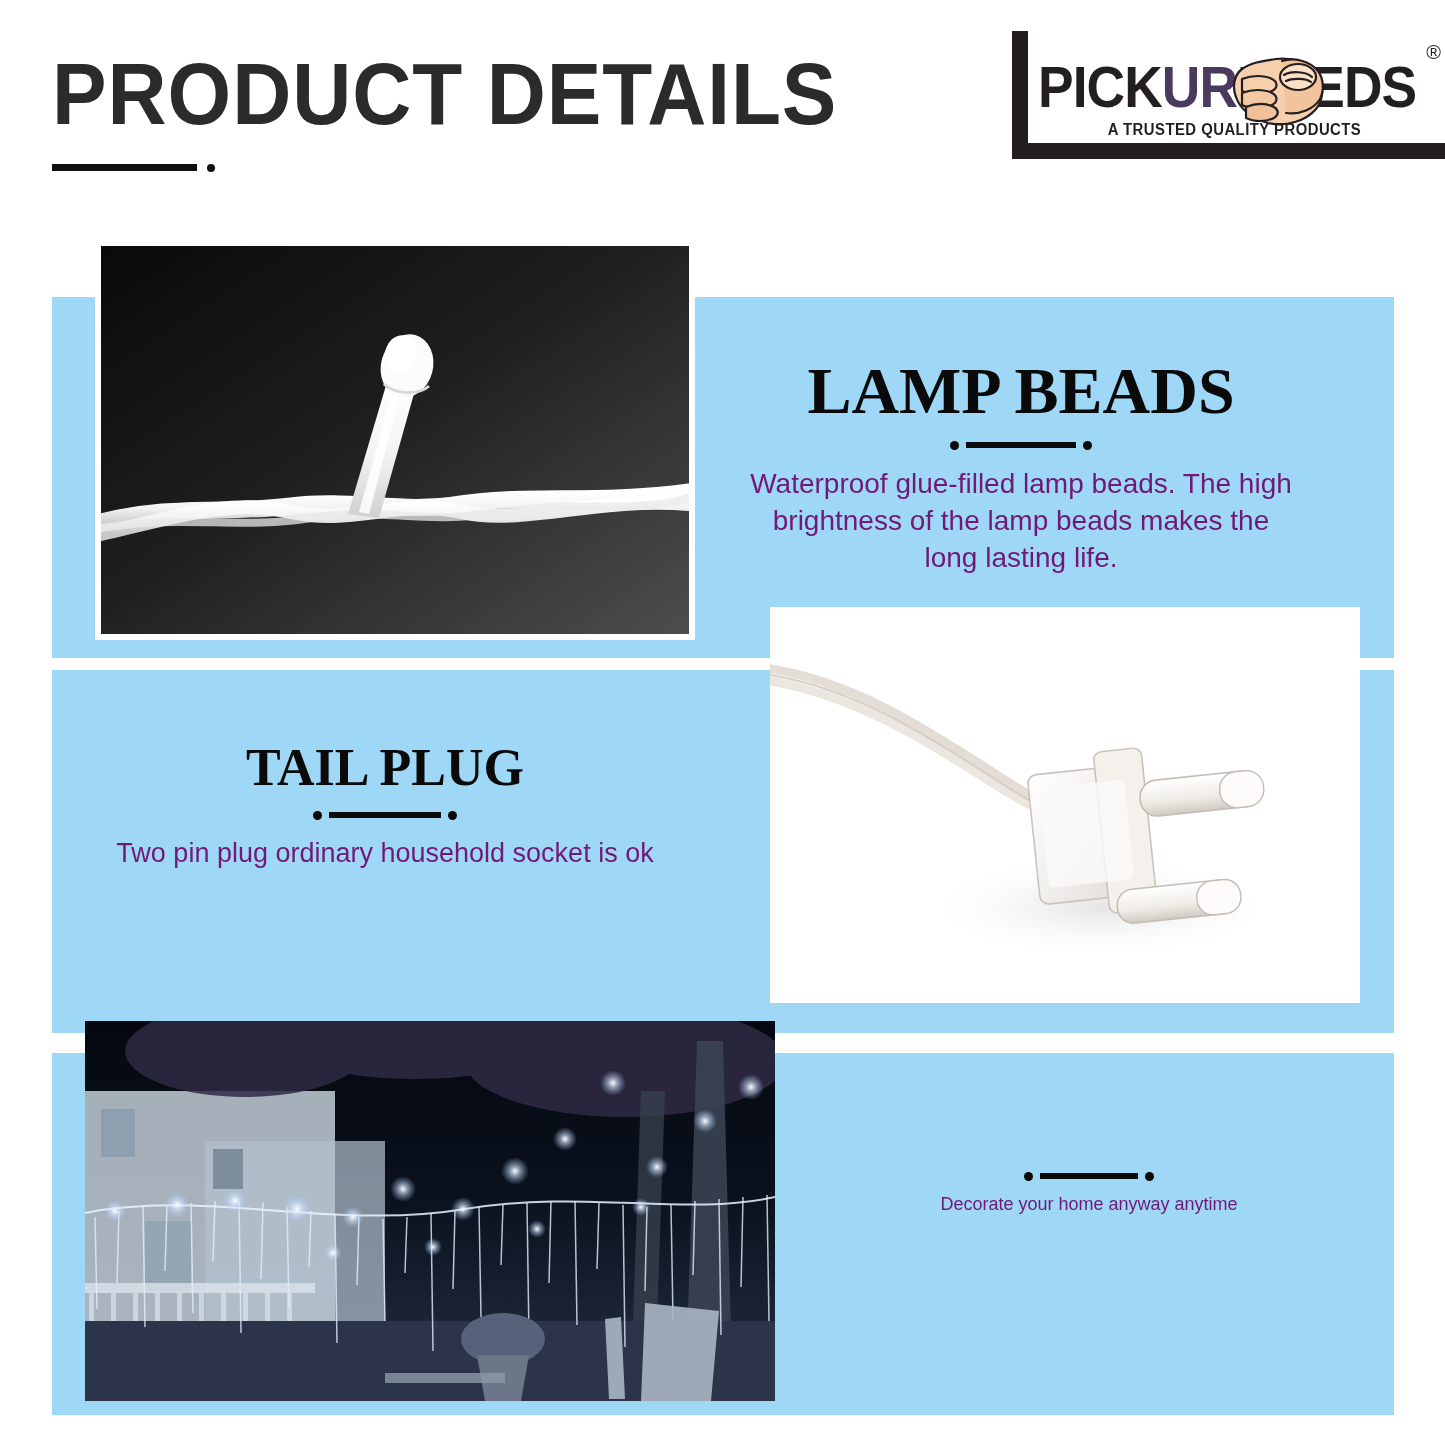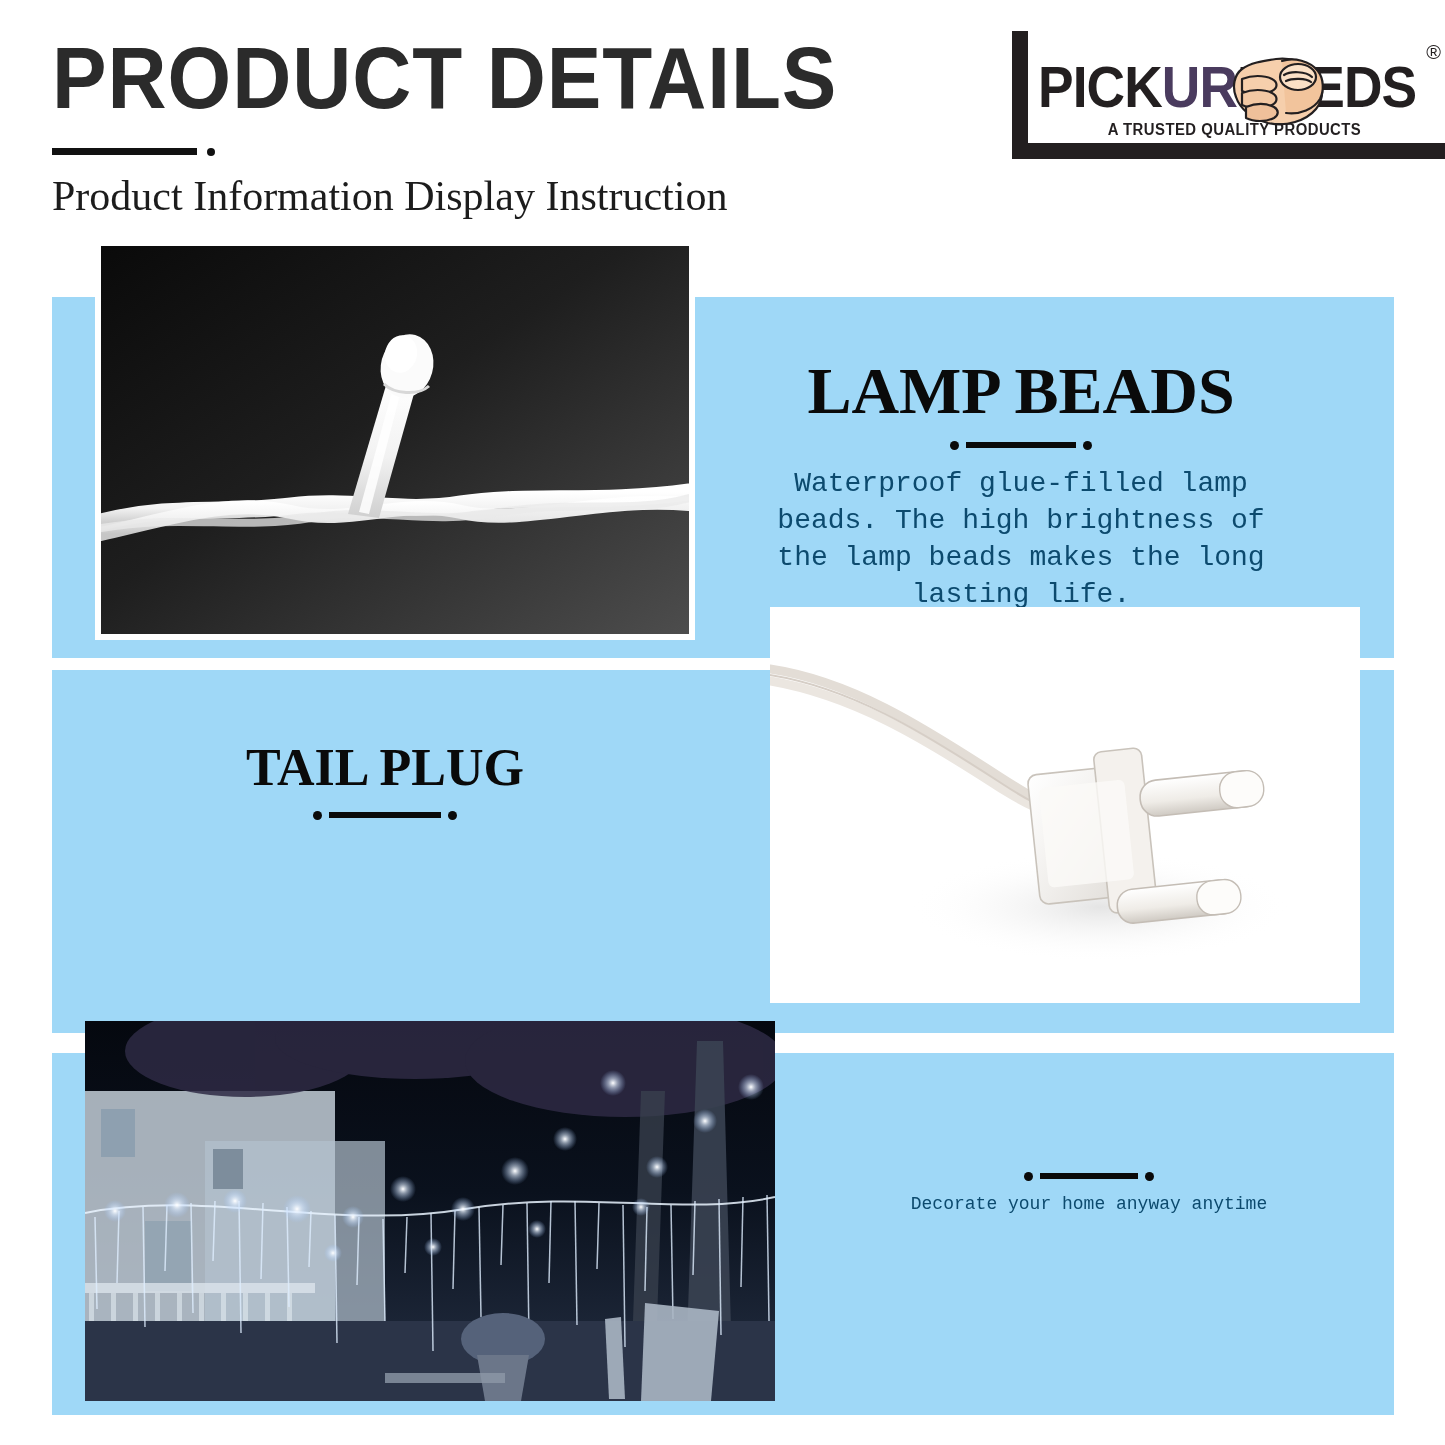--- a/index.html
+++ b/index.html
@@ -5,21 +5,21 @@
   * { margin:0; padding:0; box-sizing:border-box; }
   body {
     width:1445px; height:1445px;
     background:#ffffff;
     font-family:"Liberation Sans", sans-serif;
     position:relative;
     overflow:hidden;
   }
 
   
-  .header { position:absolute; left:0; top:0; width:1445px; height:232px; }
+  .header { position:absolute; left:0; top:16px; width:1445px; height:232px; }
   .title {
     position:absolute; left:52px; top:32px;
     font-family:"Liberation Sans", sans-serif;
     font-weight:bold;
     font-size:88px;
     letter-spacing:1px;
     color:#2b2b2b;
     transform:scaleX(0.93);
     transform-origin:left top;
     line-height:1.05;
@@ -91,22 +91,22 @@
     font-weight:bold;
     color:#0a0a0a;
     letter-spacing:0px;
     line-height:1.0;
     white-space:nowrap;
   }
   .divider { position:relative; height:14px; margin:14px auto 0; display:flex; align-items:center; justify-content:center; }
   .divider .dot { width:9px; height:9px; border-radius:50%; background:#0a0a0a; }
   .divider .bar { height:6px; background:#0a0a0a; margin:0 7px; }
   .block-body {
-    font-family:Liberation Mono, monospace;
-    color:#0c4a6e;
+    font-family:Liberation Sans, sans-serif;
+    color:#701a75;
     line-height:1.32;
     margin-top:14px;
   }
 
   .block-beads  { left:742px; top:358px;  width:558px; }
   .block-beads .block-heading { font-size:66px; }
   .block-beads .divider .bar { width:110px; }
   .block-beads .block-body { font-size:28px; padding:0 6px; }
 
   .block-plug   { left:104px; top:742px;  width:562px; }
@@ -119,21 +119,20 @@
   .block-string .divider .bar { width:98px; }
   .block-string .block-body { font-size:18px; margin-top:10px; }
 </style>
 </head>
 <body>
 
 <div class="header">
   <div class="title">PRODUCT DETAILS</div>
   <div class="title-rule"></div>
   <div class="title-rule-dot"></div>
-  <div class="subtitle">Product Information Display Instruction</div>
 </div>
 
 <div class="logo-wrap">
   <div class="logo-frame-left"></div>
   <div class="logo-frame-bottom"></div>
   <div class="logo-inner">
     <div class="logo-main">
       <span>PICK</span><span class="logo-ur">UR</span><span>NEEDS</span>
     </div>
 
@@ -199,20 +198,21 @@
 </div>
 
 <div class="block block-plug">
   <div class="block-heading">TAIL PLUG</div>
   <div class="divider">
     <span class="dot"></span>
     <span class="bar"></span>
     <span class="dot"></span>
   </div>
   <div class="block-body">
+    <div>Two pin plug ordinary household socket is ok</div>
   </div>
 </div>
 
 <div class="photo photo-plug">
   <svg width="100%" height="100%" viewBox="0 0 590 396" preserveAspectRatio="none">
     <defs>
       <linearGradient id="bodyg" x1="0" y1="0" x2="1" y2="1">
         <stop offset="0%" stop-color="#ffffff"></stop>
         <stop offset="50%" stop-color="#f0eeeb"></stop>
         <stop offset="100%" stop-color="#ddd9d4"></stop>

